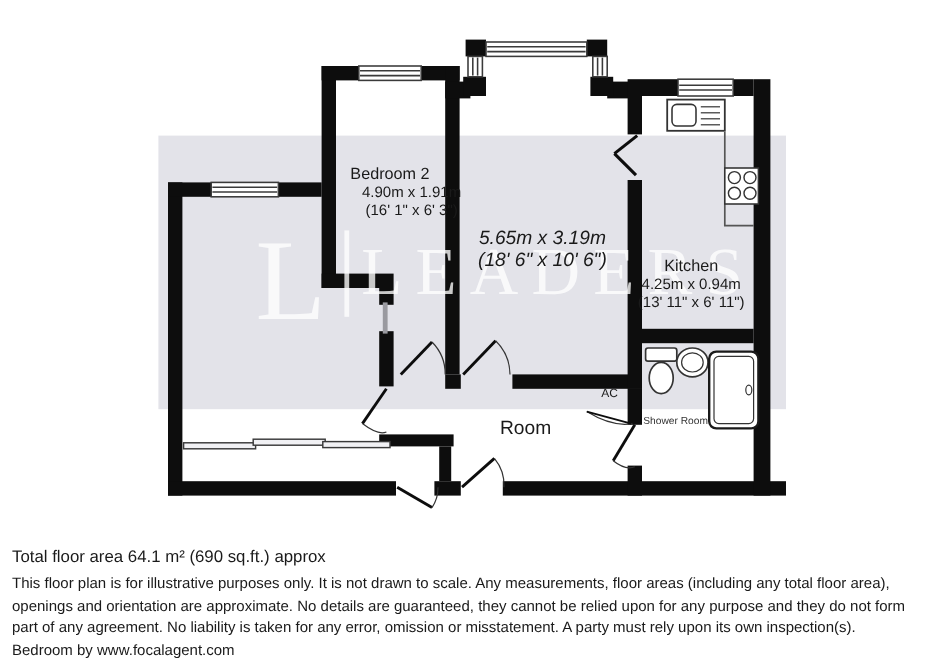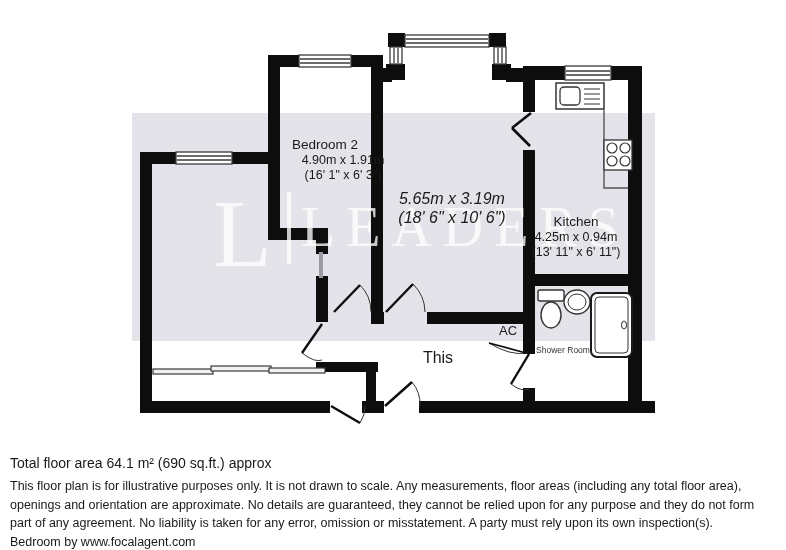--- a/index.html
+++ b/index.html
@@ -13,21 +13,21 @@
   .wm-bar{position:absolute;left:287px;top:192px;width:4px;height:72px;background:rgba(255,255,255,0.78);}
   .wm-name{left:301px;top:199px;font-size:56px;line-height:1;letter-spacing:11px;}
   .room-label{position:absolute;text-align:center;transform:translateX(-50%);line-height:1.18;}
   .room-name{display:block;}
   .room-dim{display:block;}
   .lbl-b2 .room-name{font-size:13.5px;} .lbl-b2 .room-dim{font-size:12.5px;margin-left:36px;}
   .lbl-lounge .room-name{font-size:17px;} .lbl-lounge .room-dim{font-size:16px;font-style:italic;}
   .lbl-kitchen .room-name{font-size:13.5px;} .lbl-kitchen .room-dim{font-size:12.5px;}
   .lbl-b1 .room-name{font-size:15.5px;} .lbl-b1 .room-dim{font-size:13.5px;}
   .lbl-hall{font-size:16px;}
-  .lbl-ac{font-size:13px;}
+  .lbl-ac{font-size:10px;}
   .lbl-shower{font-size:8.5px;color:#333;}
   .footer{position:absolute;left:10px;right:6px;}
   .footer-total{top:455px;font-size:14px;}
   .footer-disclaimer{top:477px;font-size:12.5px;line-height:18.5px;white-space:pre-line;}
 </style>
 </head>
 <body>
 
 <div class="canvas">
 
@@ -183,21 +183,21 @@
     <span class="room-dim">(18' 6" x 10' 6")</span>
   </div>
 
   <div class="room-label lbl-kitchen" style="left:576px;top:214px;">
     <span class="room-name">Kitchen</span>
     <span class="room-dim">4.25m x 0.94m</span>
     <span class="room-dim">(13' 11" x 6' 11")</span>
   </div>
 
 
-  <div class="room-label lbl-hall" style="left:438px;top:349px;">This</div>
+  <div class="room-label lbl-hall" style="left:438px;top:349px;">Room</div>
 
   <div class="room-label lbl-ac" style="left:508px;top:323px;">AC</div>
 
   <div class="room-label lbl-shower" style="left:563px;top:345px;">Shower Room</div>
 
   <div class="footer footer-total" style="position:absolute;top:455px;">Total floor area 64.1 m² (690 sq.ft.) approx</div>
   <div class="footer footer-disclaimer" style="position:absolute;top:477px;"><span>This floor plan is for illustrative purposes only. It is not drawn to scale. Any measurements, floor areas (including any total floor area),
 openings and orientation are approximate. No details are guaranteed, they cannot be relied upon for any purpose and they do not form
 part of any agreement. No liability is taken for any error, omission or misstatement. A party must rely upon its own inspection(s).</span>
 <span>Bedroom by www.focalagent.com</span></div>

